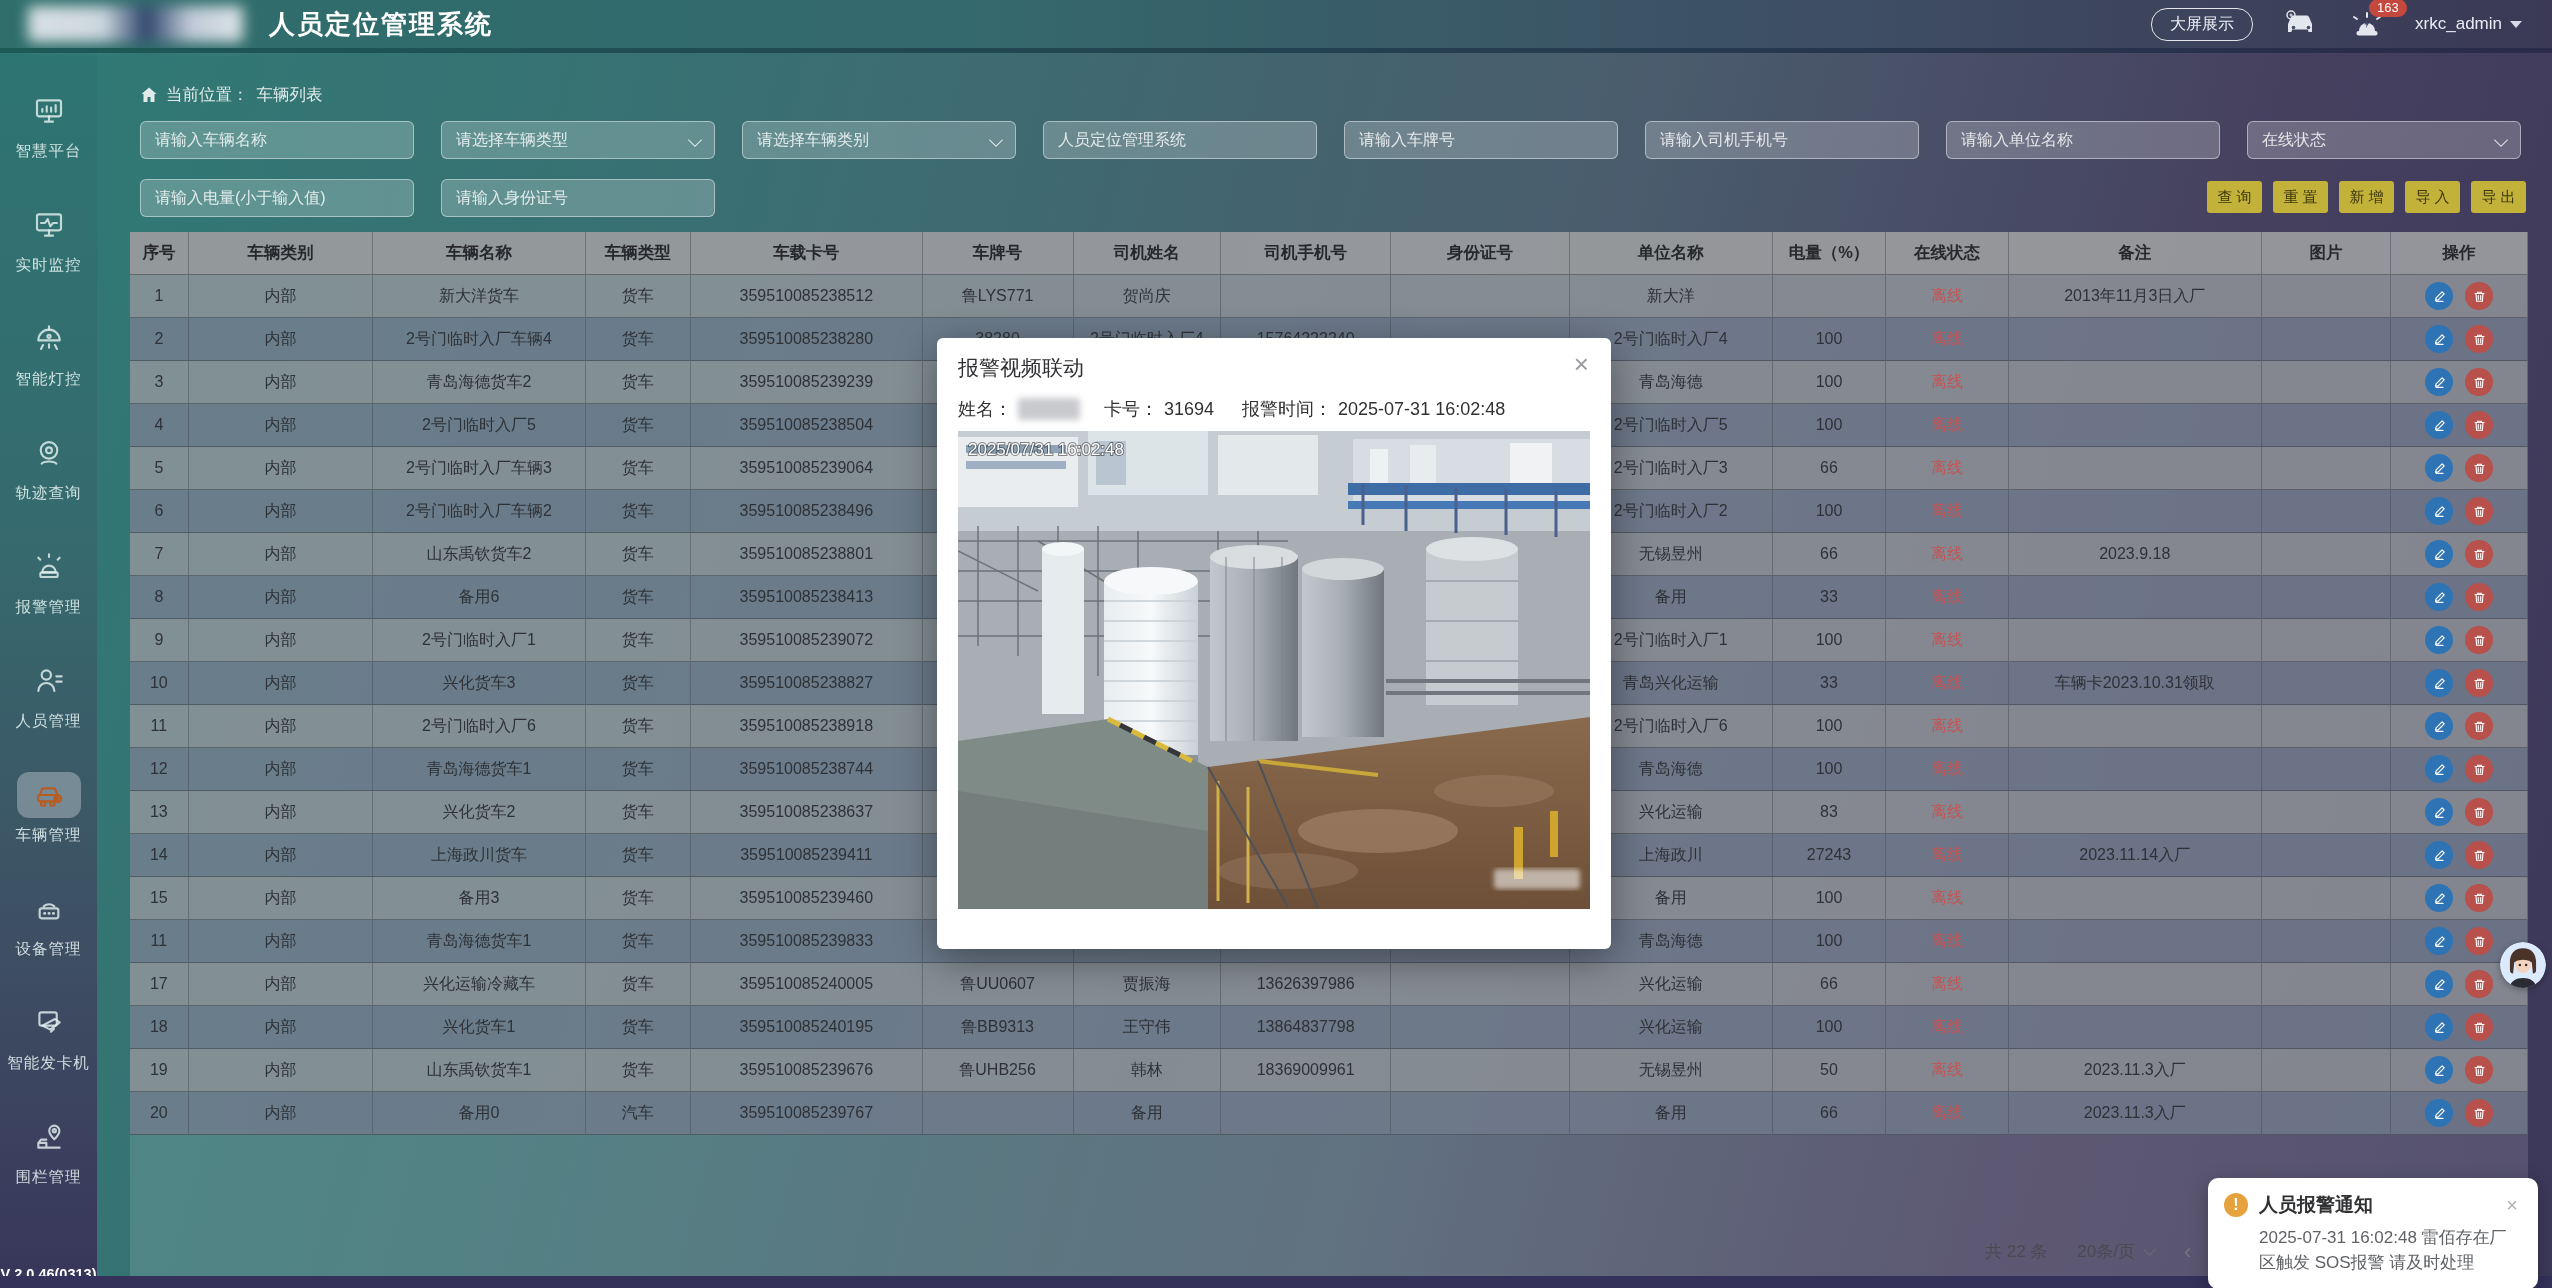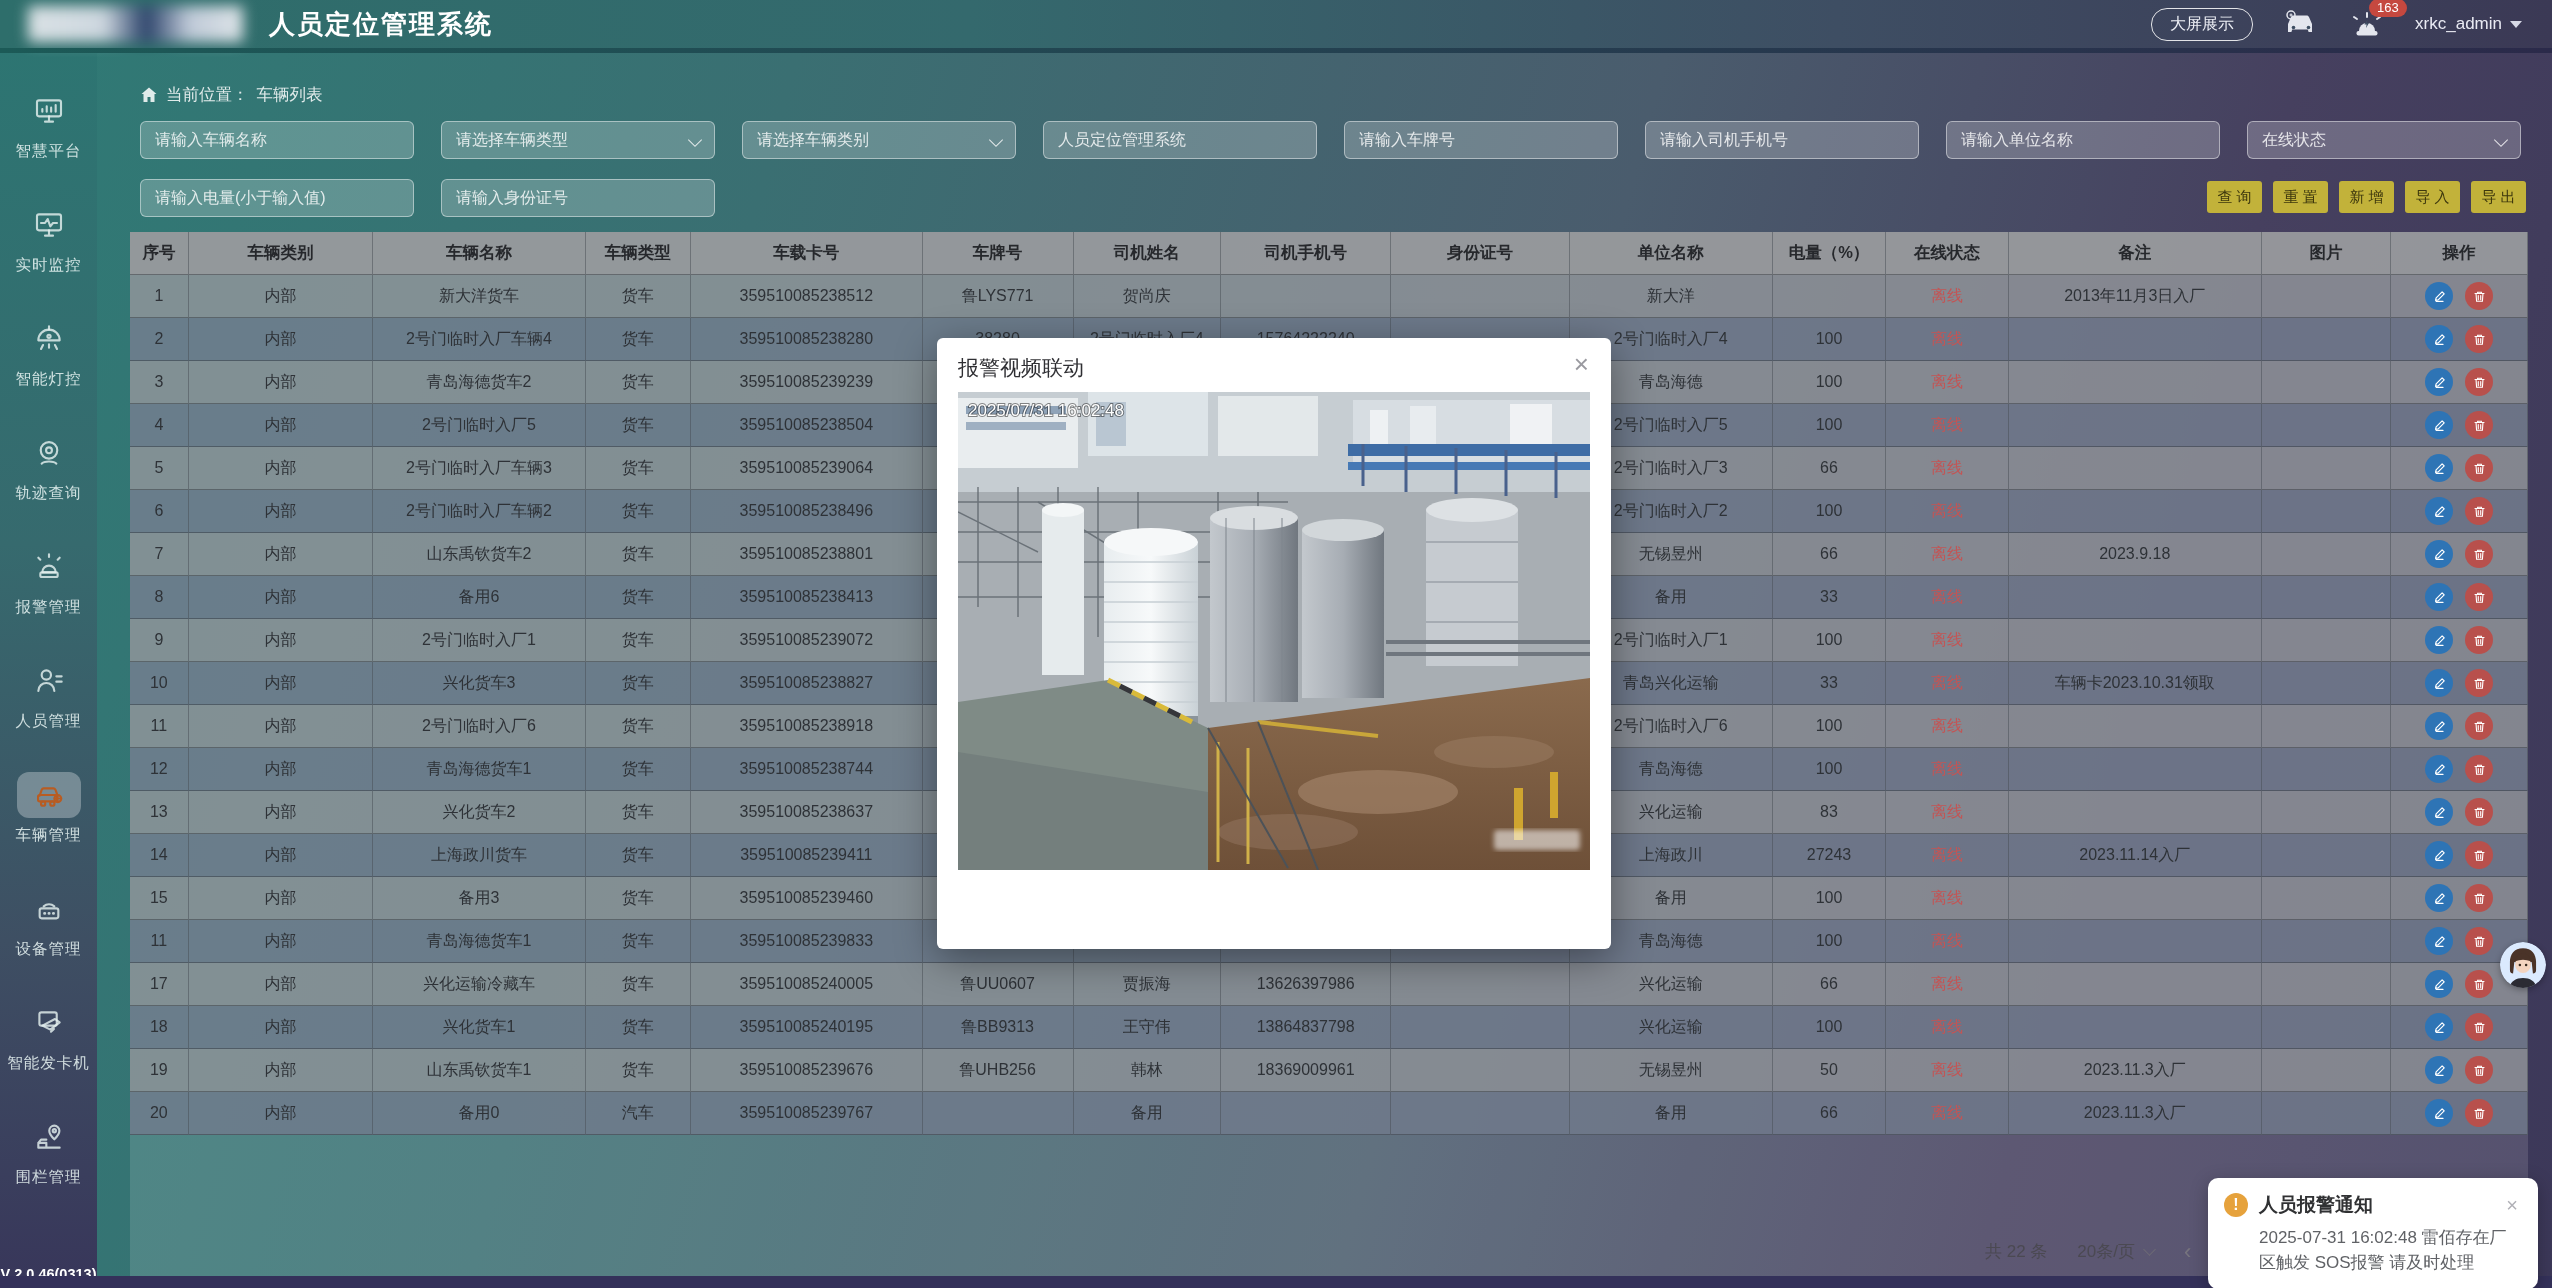--- a/index.html
+++ b/index.html
@@ -929,20 +929,28 @@
   <span class="psize">
     <span>20条/页</span>
     <span class="p-caret"></span>
   </span>
   <span class="p-prev">‹</span>
 </div>
 
 <div class="modal">
   <div class="modal-title">报警视频联动</div>
   <button class="modal-close">×</button>
+  <div class="modal-info">
+    <span>姓名：</span>
+    <span class="blur-block"></span>
+    <span>卡号：</span>
+    <span>31694</span>
+    <span class="mi-gap">报警时间：</span>
+    <span>2025-07-31 16:02:48</span>
+  </div>
   <div class="video">
     <svg viewBox="0 0 632 478" width="632" height="478">
       <defs>
         <linearGradient id="gTankW" x1="0" y1="0" x2="1" y2="0">
           <stop offset="0" stop-color="#e8edef"></stop>
             <stop offset=".5" stop-color="#f7f9fa"></stop>
             <stop offset="1" stop-color="#c9d1d6"></stop>
         </linearGradient>
         <linearGradient id="gTankS" x1="0" y1="0" x2="1" y2="0">
           <stop offset="0" stop-color="#c3c8cd"></stop>

